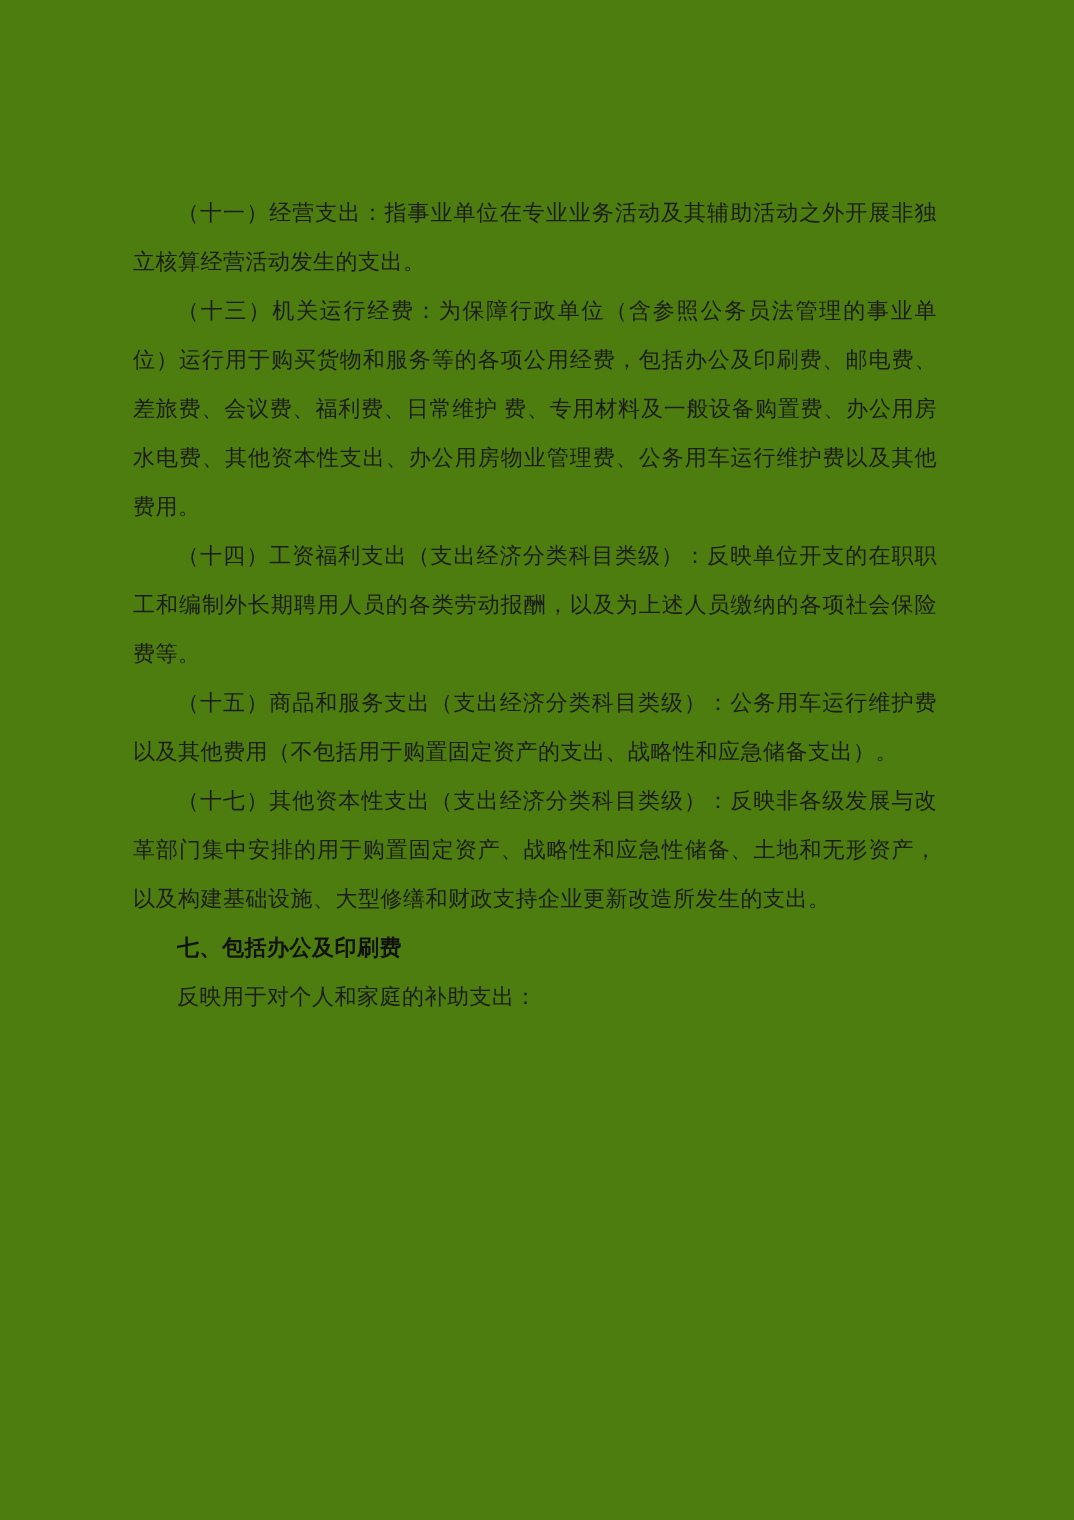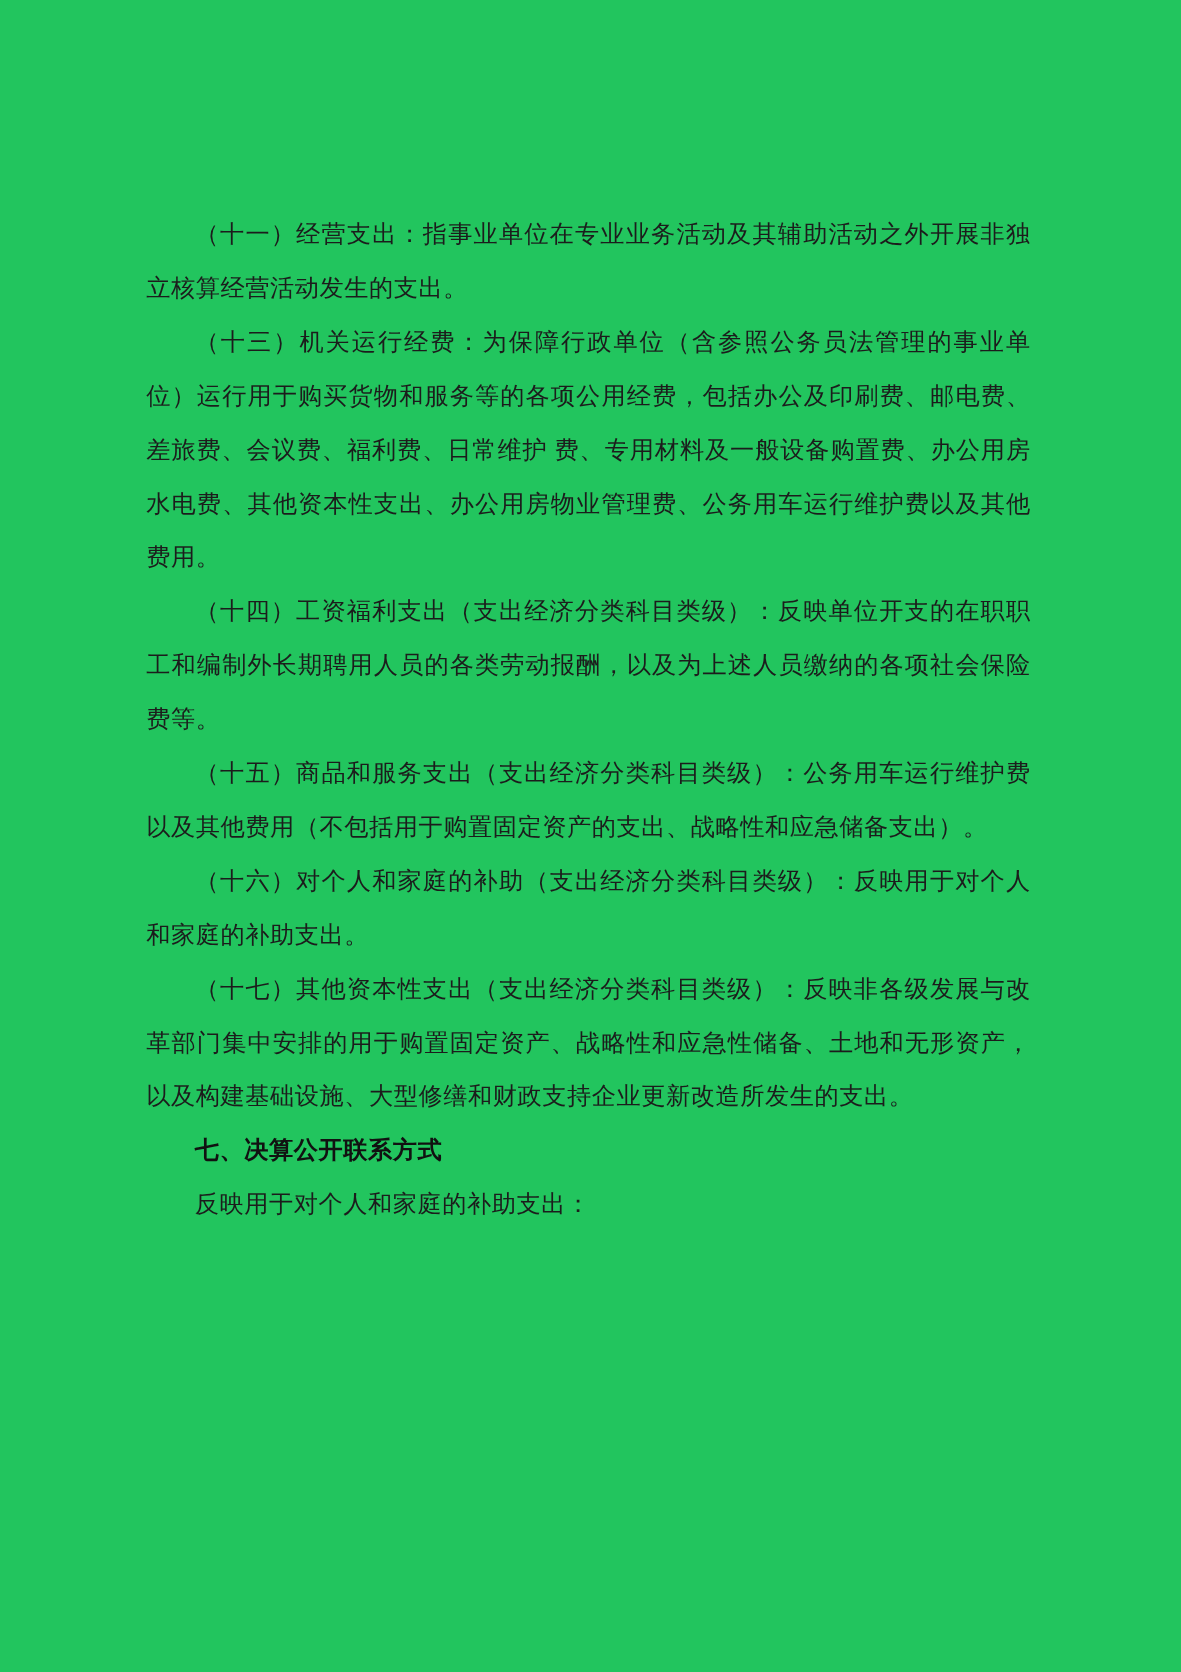--- a/index.html
+++ b/index.html
@@ -4,21 +4,21 @@
 <style>
   html, body {
     margin: 0;
     padding: 0;
     background: #ffffff;
   }
   .page {
     position: relative;
     width: 1074px;
     height: 1520px;
-    background: #22c55e;
+    background: #4d7c0f;
     overflow: hidden;
   }
   .doc-body {
     position: absolute;
     left: 133px;
     top: 188px;
     width: 804px;
   }
   .par {
     margin: 0;
@@ -47,18 +47,17 @@
 </style>
 </head>
 <body>
 
 <div class="page">
   <main class="doc-body">
     <p class="par">（十一）经营支出：指事业单位在专业业务活动及其辅助活动之外开展非独立核算经营活动发生的支出。</p>
     <p class="par">（十三）机关运行经费：为保障行政单位（含参照公务员法管理的事业单位）运行用于购买货物和服务等的各项公用经费，包括办公及印刷费、邮电费、差旅费、会议费、福利费、日常维护 费、专用材料及一般设备购置费、办公用房水电费、其他资本性支出、办公用房物业管理费、公务用车运行维护费以及其他费用。</p>
     <p class="par">（十四）工资福利支出（支出经济分类科目类级）：反映单位开支的在职职工和编制外长期聘用人员的各类劳动报酬，以及为上述人员缴纳的各项社会保险费等。</p>
     <p class="par">（十五）商品和服务支出（支出经济分类科目类级）：公务用车运行维护费以及其他费用（不包括用于购置固定资产的支出、战略性和应急储备支出）。</p>
-    <p class="par">（十六）对个人和家庭的补助（支出经济分类科目类级）：反映用于对个人和家庭的补助支出。</p>
     <p class="par">（十七）其他资本性支出（支出经济分类科目类级）：反映非各级发展与改革部门集中安排的用于购置固定资产、战略性和应急性储备、土地和无形资产，以及构建基础设施、大型修缮和财政支持企业更新改造所发生的支出。</p>
-    <h2 class="heading">七、决算公开联系方式</h2>
+    <h2 class="heading">七、包括办公及印刷费</h2>
     <p class="par">反映用于对个人和家庭的补助支出：</p>
   </main>
 </div>
 
 </body></html>

